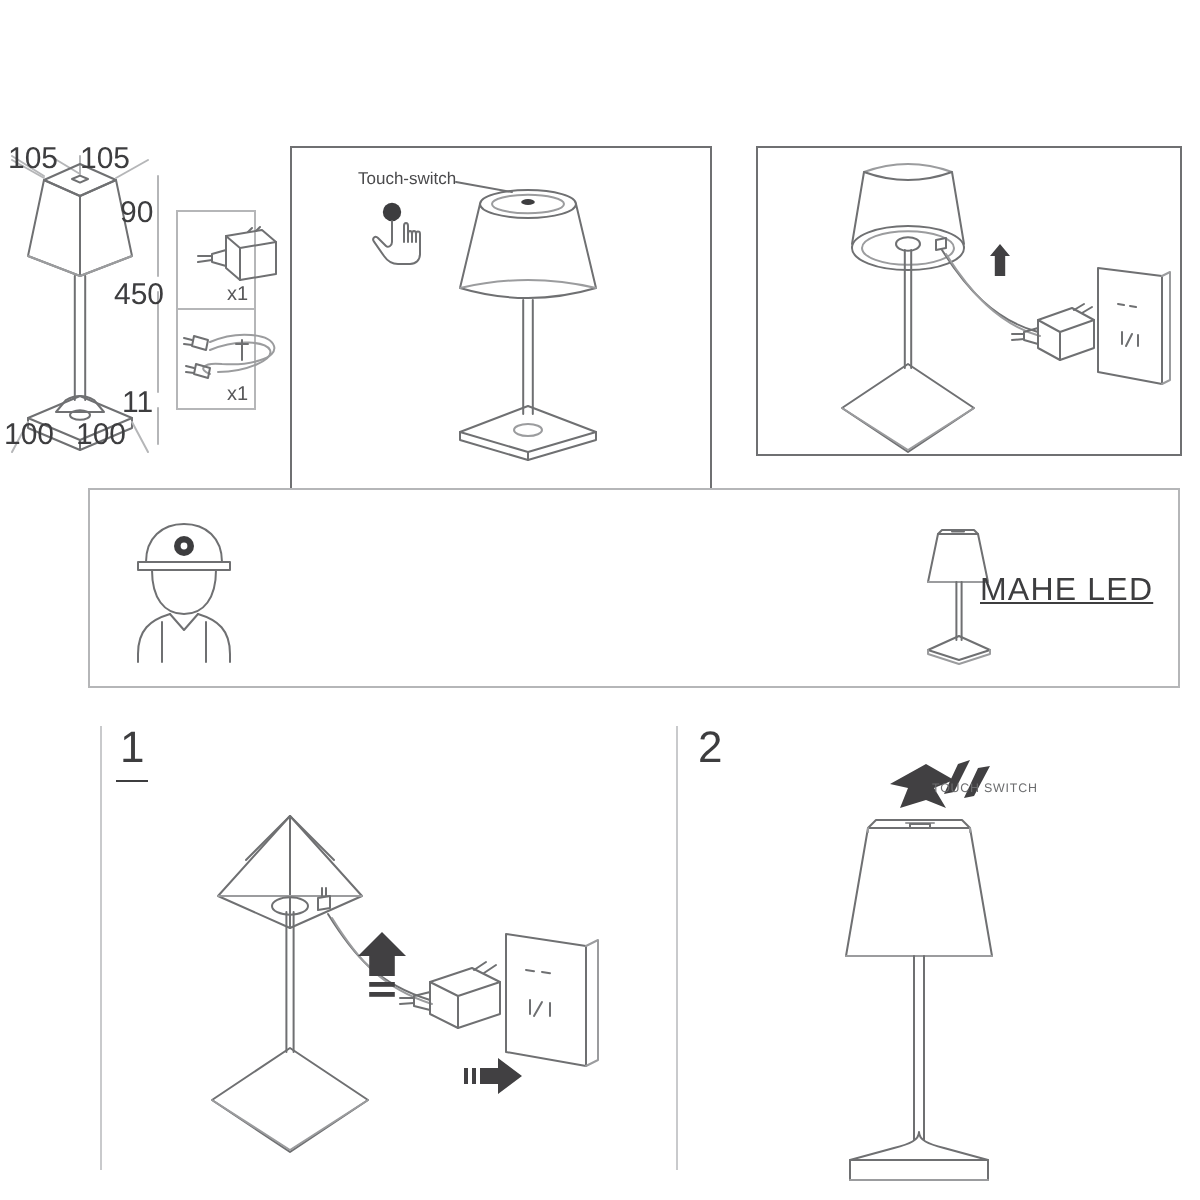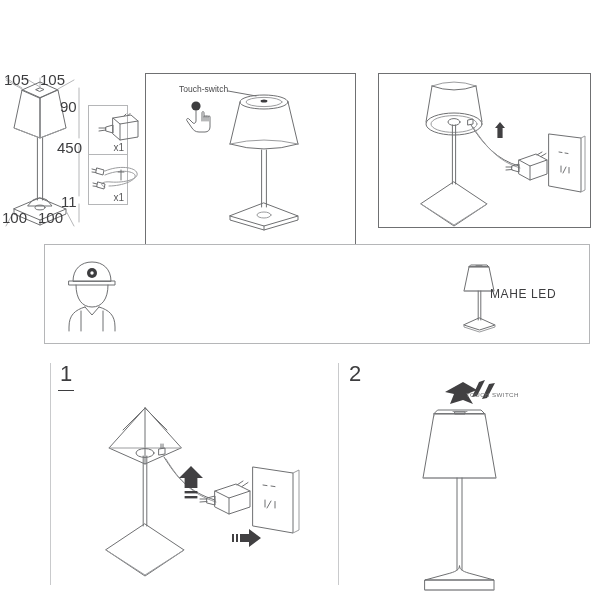--- a/index.html
+++ b/index.html
@@ -13,21 +13,21 @@
   .ln{fill:none;stroke:#6f7072;stroke-width:1;stroke-linejoin:round;stroke-linecap:round;}
   .ln-l{fill:none;stroke:#9b9c9e;stroke-width:1;stroke-linejoin:round;stroke-linecap:round;}
   .ln-t{fill:none;stroke:#b5b6b8;stroke-width:1;stroke-linejoin:round;stroke-linecap:round;}
   .dark{fill:#414042;}
   .panel{border:1px solid #6f7072;background:#fff;box-sizing:border-box;}
   .panel-lt{border:1px solid #b5b6b8;background:#fff;box-sizing:border-box;}
   .dimtxt{font-size:15px;color:#3d3d3f;font-family:Liberation Sans, sans-serif;letter-spacing:0;}
   .qty{font-size:10px;color:#58585a;}
   .caplabel{font-size:8.5px;color:#4a4a4c;}
   .touchcap{font-size:6.2px;color:#6b6c6e;letter-spacing:.4px;}
-  .brand{font-size:12px;color:#3d3d3f;letter-spacing:.6px;}
+  .brand{font-size:16px;color:#3d3d3f;letter-spacing:.6px;text-decoration:underline;}
   .stepnum{font-size:22px;color:#3d3d3f;font-family:"Liberation Sans",sans-serif;}
   .vdiv{background:#c9cacc;width:1px;}
 </style>
 </head>
 <body>
 
 <div class="abs" style="left:0;top:60;top:60px;width:80px;height:175px;">
   <svg width="80" height="175" viewBox="0 0 80 175">
 
     <path class="ln-t" d="M6 18 L22 28 M40 18 L40 27 M25 18 L40 27"></path>

